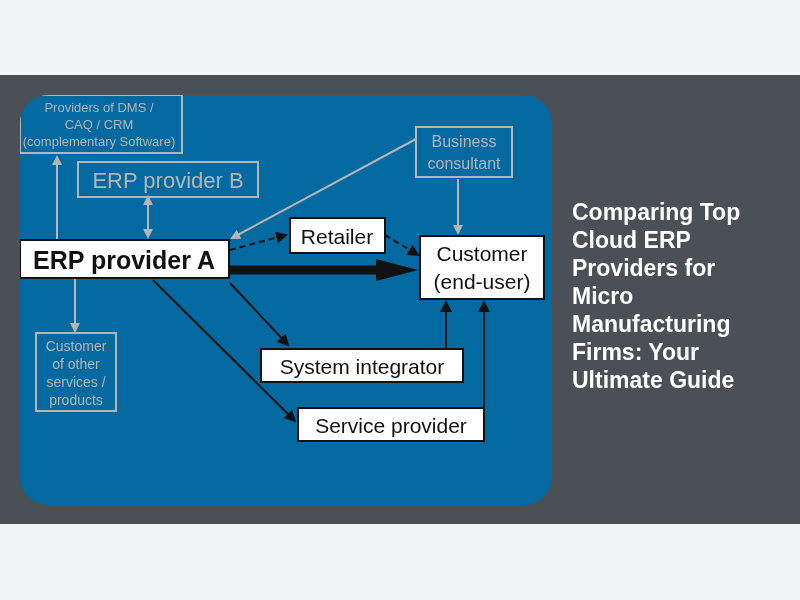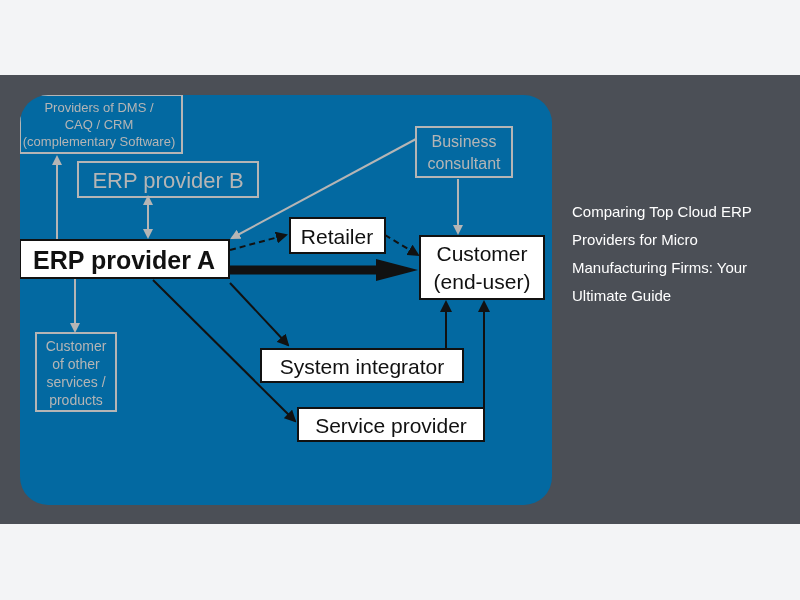--- a/index.html
+++ b/index.html
@@ -1,20 +1,20 @@
 <!DOCTYPE html>
 <html><head>
 <meta charset="utf-8">
 <style>
   html, body { margin:0; padding:0; }
   body { width:800px; height:600px; background:#f3f4f6; position:relative; overflow:hidden; font-family:"Liberation Sans", sans-serif; }
   .band { position:absolute; left:0; top:75px; width:800px; height:449px; background:#4b4f56; }
   .card { position:absolute; left:20px; top:95px; width:532px; height:410px; background:#0369a1; border-radius:28px; overflow:hidden; }
   .card svg { position:absolute; left:0; top:0; }
-  .title { position:absolute; left:572px; top:198px; width:210px; color:#ffffff; font-weight:normal; font-size:15px; line-height:28px; }
+  .title { position:absolute; left:572px; top:198px; width:210px; color:#ffffff; font-weight:bold; font-size:23px; line-height:28px; }
   .t-grey { fill:#b5b5b5; }
   .t-black { fill:#111111; }
 </style>
 </head>
 <body>
 
 <div class="band"></div>
 
 <div class="card">
   <svg width="532" height="410" viewBox="0 0 532 410" xmlns="http://www.w3.org/2000/svg">

